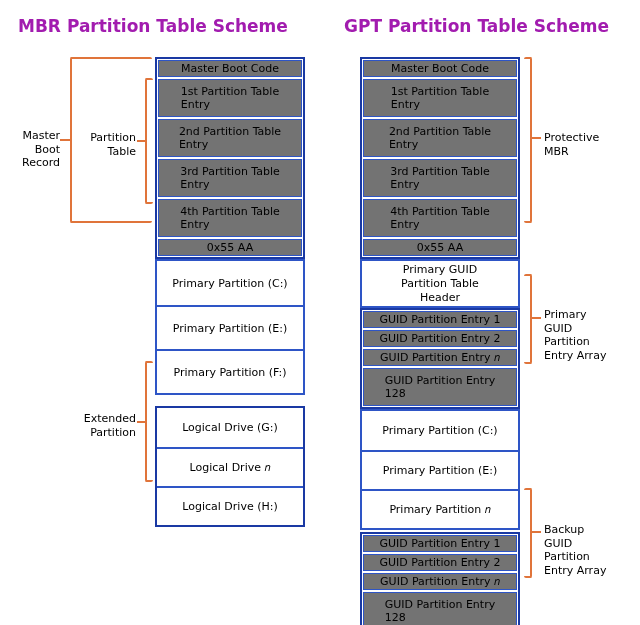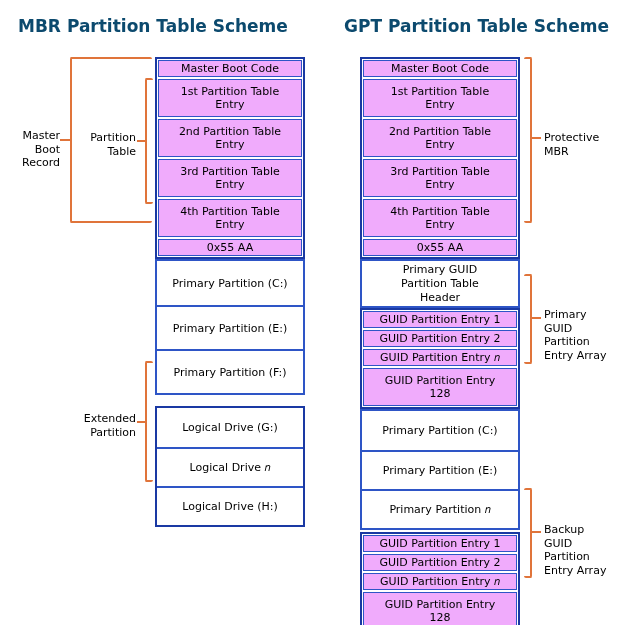--- a/index.html
+++ b/index.html
@@ -3,39 +3,39 @@
 <meta charset="utf-8">
 <style>
   html,body{margin:0;padding:0;background:#fff;}
   *{box-sizing:border-box;}
   .canvas{
     position:relative;width:640px;height:625px;background:#ffffff;
     font-family:"DejaVu Sans","Liberation Sans",sans-serif;color:#000;
     overflow:hidden;
   }
   .title{
-    position:absolute;margin:0;font-size:17px;font-weight:bold;color:#0c4a6e;
+    position:absolute;margin:0;font-size:17px;font-weight:bold;color:#a21caf;
     white-space:nowrap;letter-spacing:0;
   }
   .title-mbr{left:18px;top:16px;}
   .title-gpt{left:344px;top:16px;}
 
   .col{position:absolute;top:57px;}
   .col-mbr{left:155px;width:150px;}
   .col-gpt{left:360px;width:160px;}
 
   
   .blue-box{
     border:2px solid #1a39a3;background:#ffffff;
     padding:1px;display:flex;flex-direction:column;gap:2px;
   }
   .bcell{
-    background:#f0abfc;border:1px solid #2e55c6;
+    background:#737373;border:1px solid #2e55c6;
     display:flex;align-items:center;justify-content:center;
-    text-align:center;font-size:11px;line-height:13px;white-space:pre-line;
+    text-align:left;font-size:11px;line-height:13px;white-space:pre-line;
   }
   .h1{height:17px;}
   .h2{height:38px;}
 
   
   .wstack{border:2px solid #2e55c6;background:#a3a3a3;}
   .wcell{
     background:#fff;display:flex;align-items:center;justify-content:center;
     text-align:center;font-size:11px;line-height:13px;white-space:pre-line;
   }

